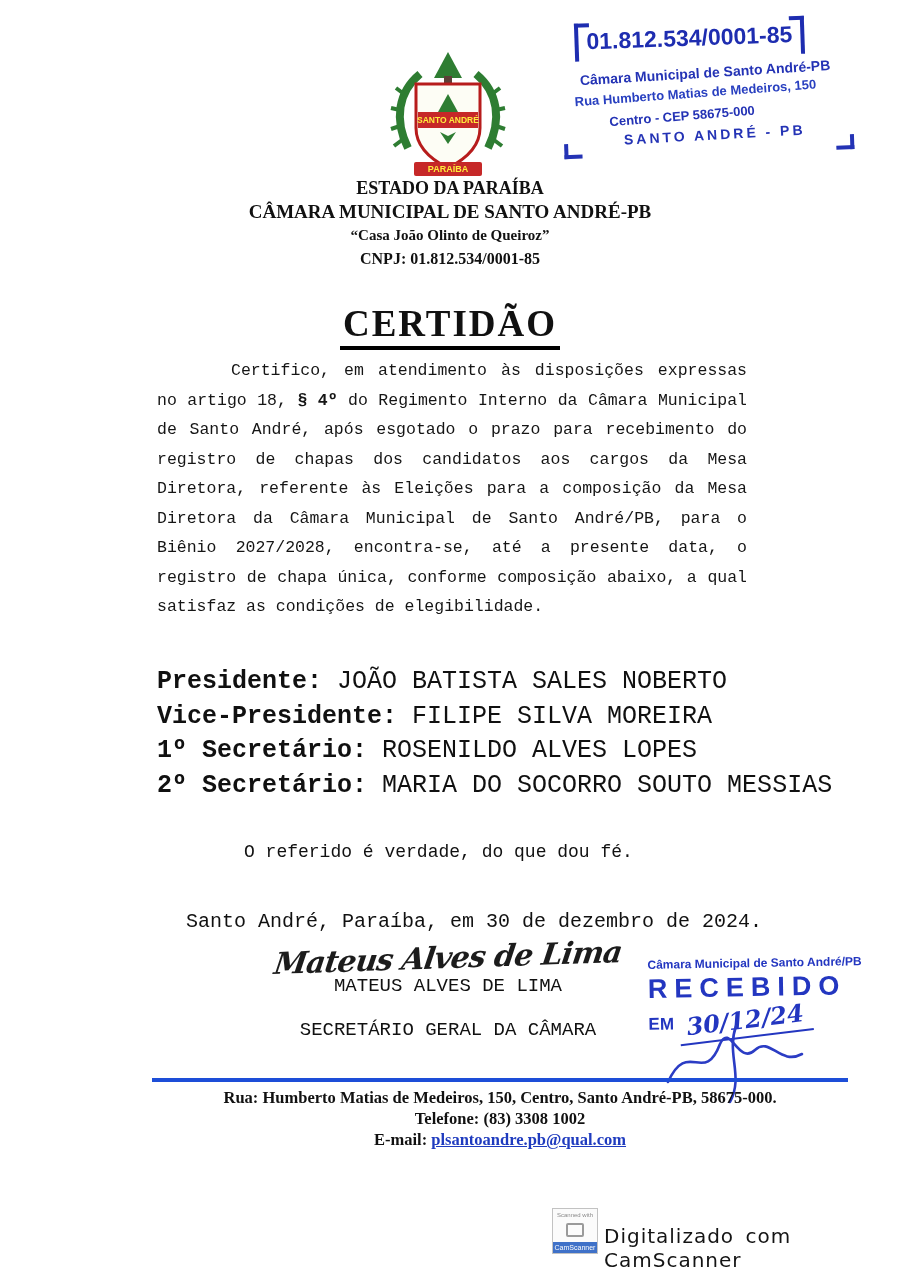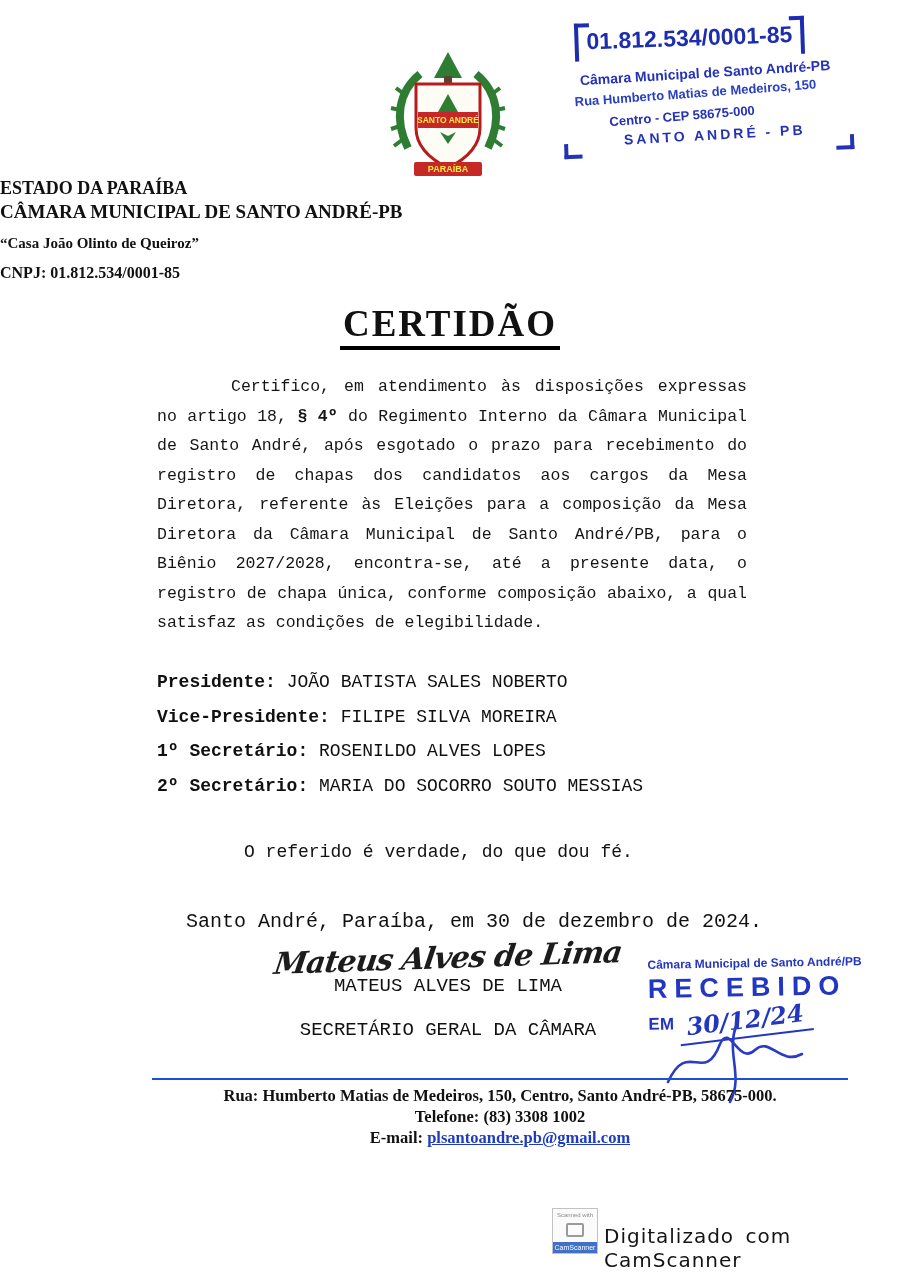--- a/index.html
+++ b/index.html
@@ -28,39 +28,39 @@
   .st4 { font-size:14px; margin:6px 0 0 56px; transform:rotate(-1.2deg); letter-spacing:3px; }
   .corner-bl { position:absolute; left:-4px; bottom:-12px; width:18px; height:15px;
                border-left:4px solid #2433b5; border-bottom:4px solid #2433b5; }
   .corner-br { position:absolute; right:6px; bottom:-12px; width:18px; height:15px;
                border-right:4px solid #2433b5; border-bottom:4px solid #2433b5; }
 
   
   .crest { left:388px; top:48px; width:120px; height:132px; }
 
   
-  .letterhead { top:178px; left:0; width:900px; text-align:left; font-weight:700; }
+  .letterhead { top:178px; left:0; width:900px; text-align:center; font-weight:700; }
   .h-state   { font-size:18px; }
   .h-chamber { font-size:19px; margin-top:2px; }
-  .h-house   { font-size:15px; margin-top:12px; }
-  .h-cnpj    { font-size:16px; margin-top:12px; }
+  .h-house   { font-size:15px; margin-top:4px; }
+  .h-cnpj    { font-size:16px; margin-top:6px; }
 
   
   .title-wrap { top:274px; left:0; width:900px; text-align:center;margin-top:28px; }
   .doc-title { display:inline-block; font-size:37px; font-weight:700; letter-spacing:2px;
                border-bottom:4px solid #000; padding:0 3px 1px; }
 
   
-  .body-par { top:372px; left:157px; width:590px;
+  .body-par { top:356px; left:157px; width:590px;
               font-family:"Liberation Mono", monospace; font-size:16.5px; line-height:29.5px;
               text-align:justify; text-indent:74px; color:#151515; }
   .b-bold { font-weight:700; }
 
   .slate { top:665px; left:157px; font-family:"Liberation Mono", monospace;
-           font-size:18px; line-height:34.5px; white-space:nowrap; color:#101010; }
+           font-size:25px; line-height:34.5px; white-space:nowrap; color:#101010; }
   .role { font-weight:700; }
 
   .truth    { top:842px; left:244px; font-family:"Liberation Mono", monospace; font-size:18px; }
   .dateline { top:910px; left:186px; font-family:"Liberation Mono", monospace; font-size:20px; }
 
   
   .sig-block { top:940px; left:248px; width:400px; text-align:center; }
   .sig-script { font-family:"DejaVu Serif", serif; font-style:italic; font-weight:700;
                 font-size:30px; color:#1c1c1c; transform:rotate(-2deg) skewX(-10deg);
                 letter-spacing:-1px; }
@@ -72,21 +72,21 @@
               font-family:"Liberation Sans", sans-serif; transform:rotate(-1deg); }
   .rec-org   { font-size:12px; font-weight:700; white-space:nowrap; }
   .rec-label { font-size:27px; font-weight:700; letter-spacing:7px; margin-top:2px; }
   .rec-em-row { margin-top:2px; font-size:17px; font-weight:700; }
   .rec-date  { display:inline-block; font-family:"DejaVu Serif", serif; font-style:italic;
                font-weight:700; font-size:24px; transform:rotate(-6deg);
                border-bottom:2px solid #2336c0; padding:0 8px 2px; margin-left:4px; }
   .rec-sign  { top:1024px; left:660px; }
 
   
-  .footer { top:1078px; left:152px; width:696px; border-top:2px solid #1d4ed8;
+  .footer { top:1078px; left:152px; width:696px; border-top:4px solid #1d4ed8;
             text-align:center; font-weight:700; font-size:16.5px; line-height:21px; padding-top:5px; }
   .email-link { color:#1f3bbf; text-decoration:underline; }
 
   
   .cam-badge { top:1208px; left:552px; width:46px; height:46px; background:#fbfbfb;
                border:1px solid #c2c2c2; font-family:"Liberation Sans", sans-serif;
                display:flex; flex-direction:column; justify-content:space-between; }
   .cam-badge-top { font-size:6px; color:#8a8a8a; text-align:center; padding-top:3px; }
   .cam-glyph { width:18px; height:14px; margin:0 auto; border:2px solid #9a9a9a; border-radius:2px; }
   .cam-badge-bottom { font-size:7px; color:#fff; background:#3f71c8; text-align:center; padding:2px 0; }
@@ -177,21 +177,21 @@
   <div class="abs rec-sign">
     <svg width="150" height="80" viewBox="0 0 150 80">
       <path d="M8,58 C28,14 44,62 60,20 C70,-2 78,42 95,26 C110,12 120,42 142,30" stroke="#2b3cc4" stroke-width="2.6" fill="none" stroke-linecap="round"></path>
       <path d="M76,2 C66,30 84,52 70,78" stroke="#2b3cc4" stroke-width="2.6" fill="none" stroke-linecap="round"></path>
     </svg>
   </div>
 
   <div class="abs footer">
     <div>Rua: Humberto Matias de Medeiros, 150, Centro, Santo André-PB, 58675-000.</div>
     <div>Telefone: (83) 3308 1002</div>
-    <div><span>E-mail: </span><a class="email-link">plsantoandre.pb@gmail.com</a></div>
+    <div><span>E-mail: </span><a class="email-link">plsantoandre.pb@qual.com</a></div>
   </div>
 
   <div class="abs cam-badge">
     <div class="cam-badge-top">Scanned with</div>
     <div class="cam-glyph"></div>
     <div class="cam-badge-bottom">CamScanner</div>
   </div>
   <div class="abs cam-text">Digitalizado com CamScanner</div>
 
 </div>

